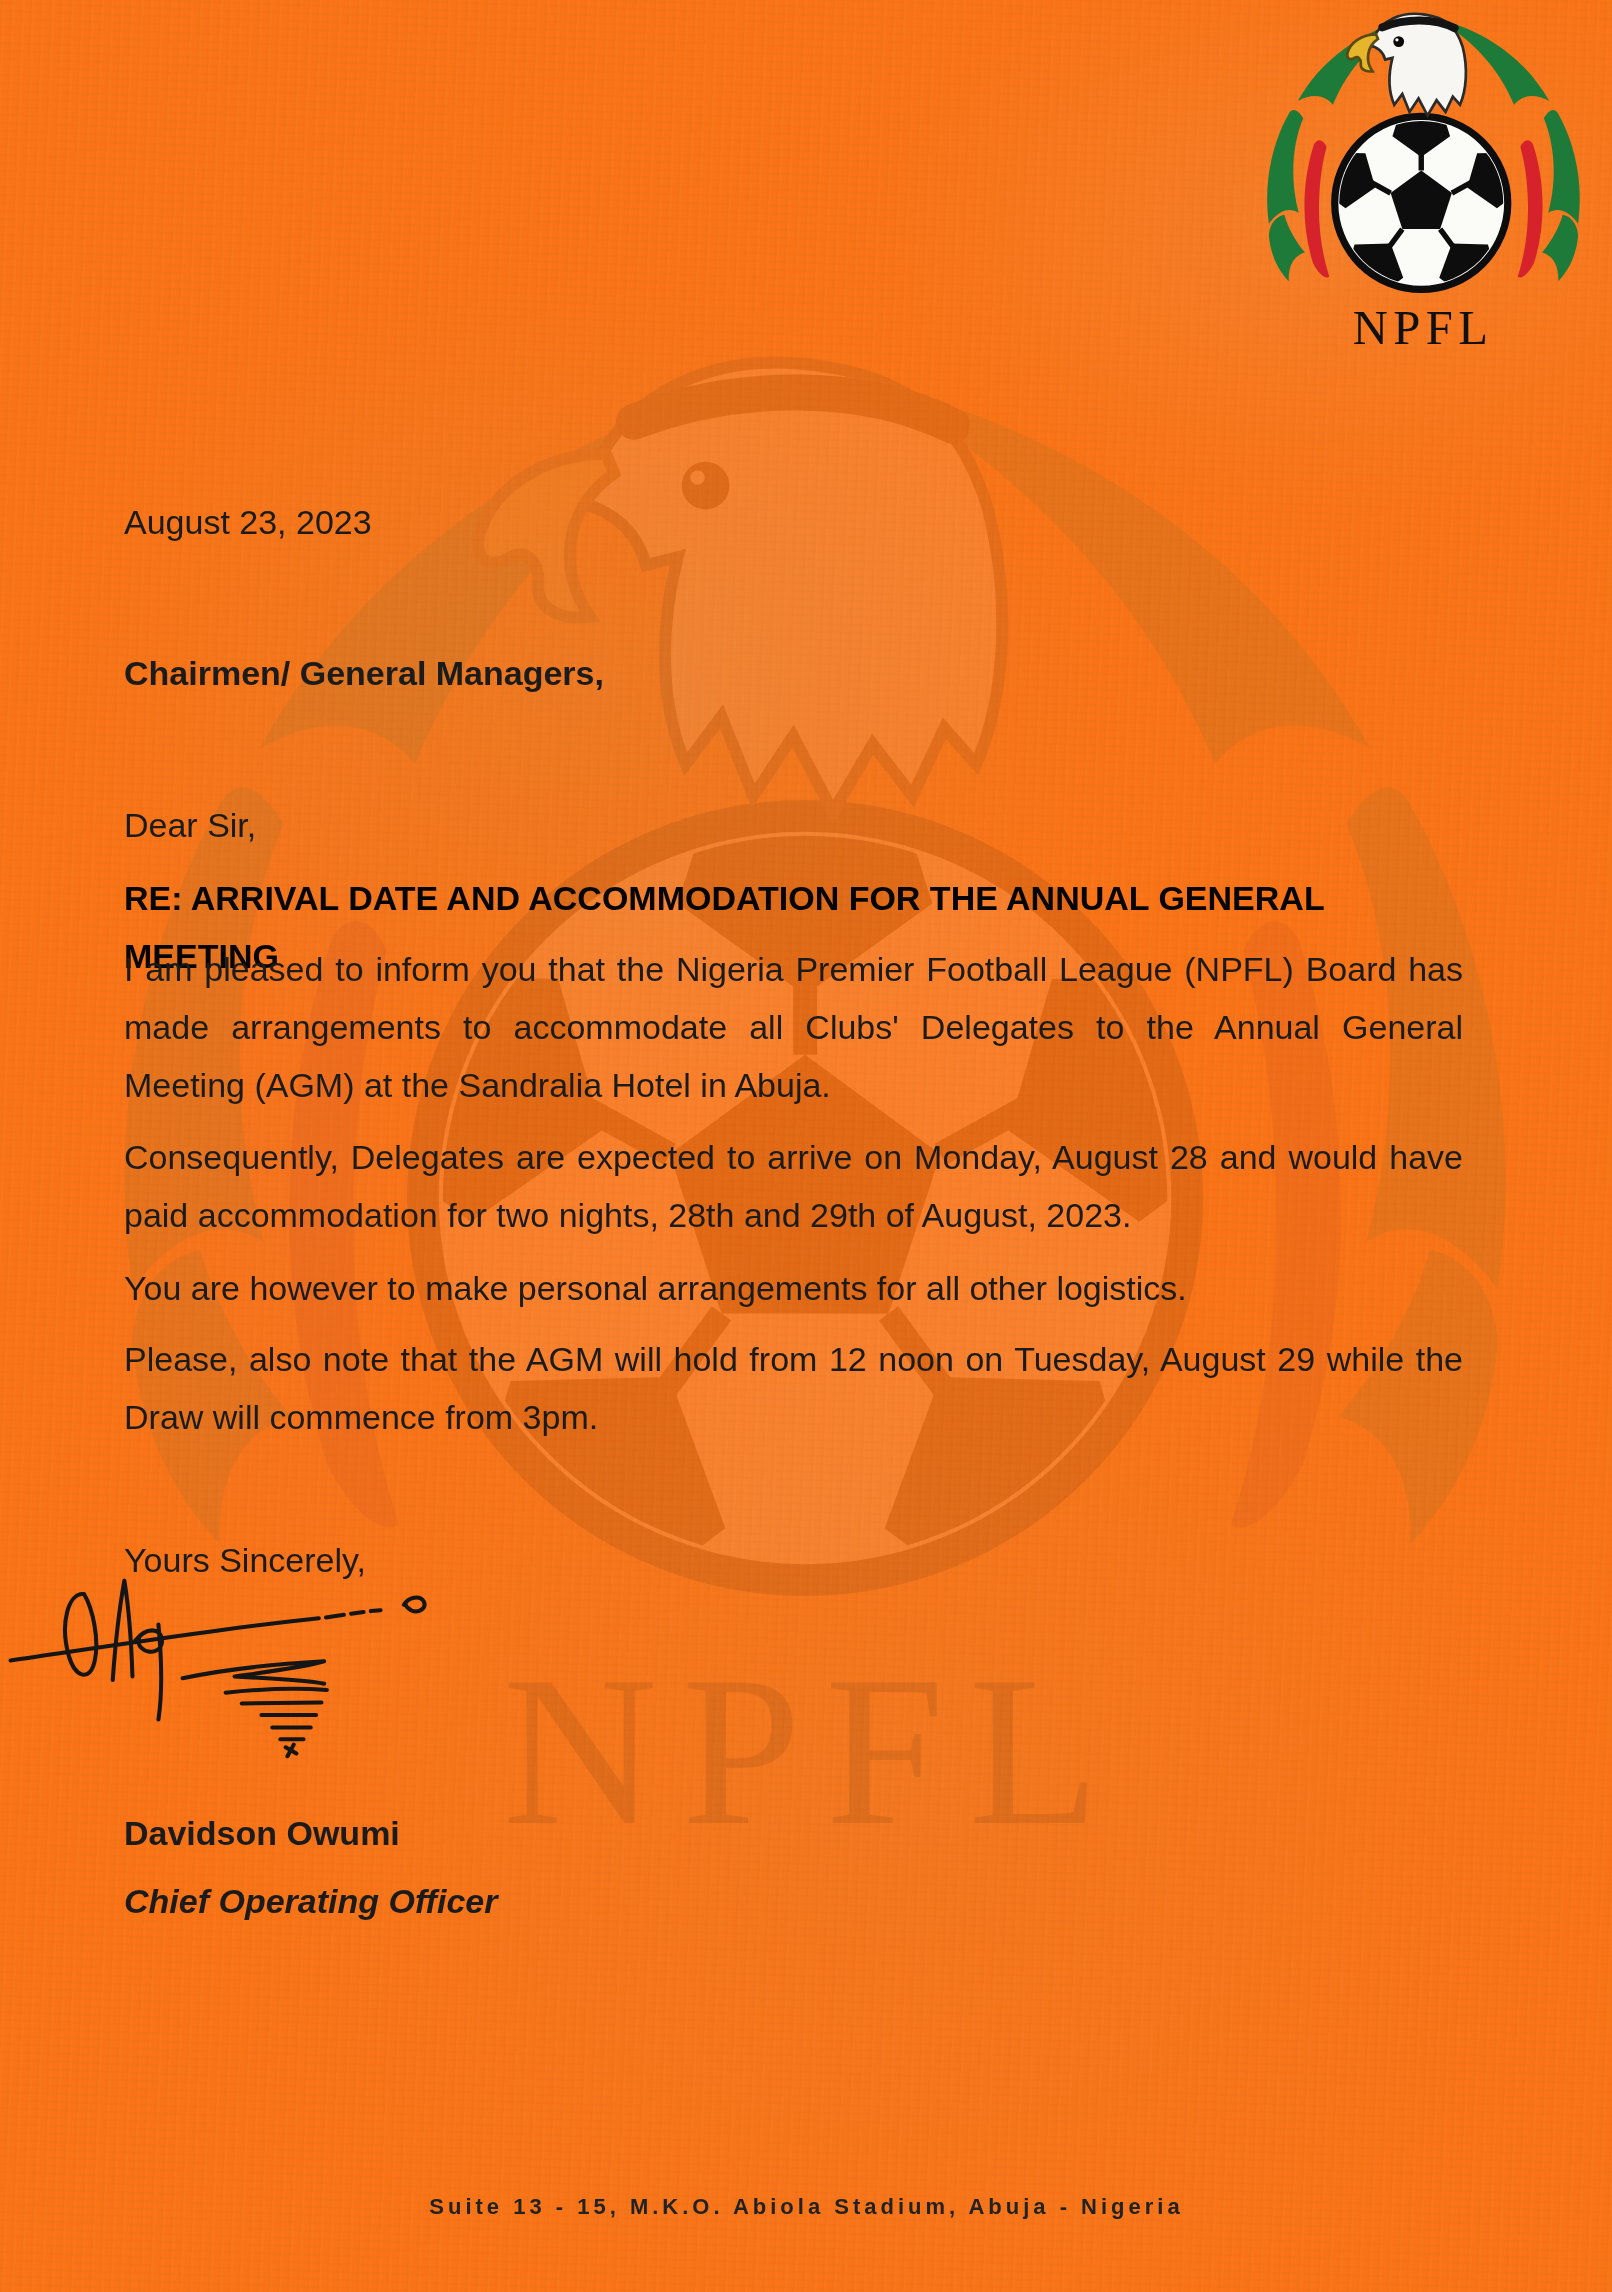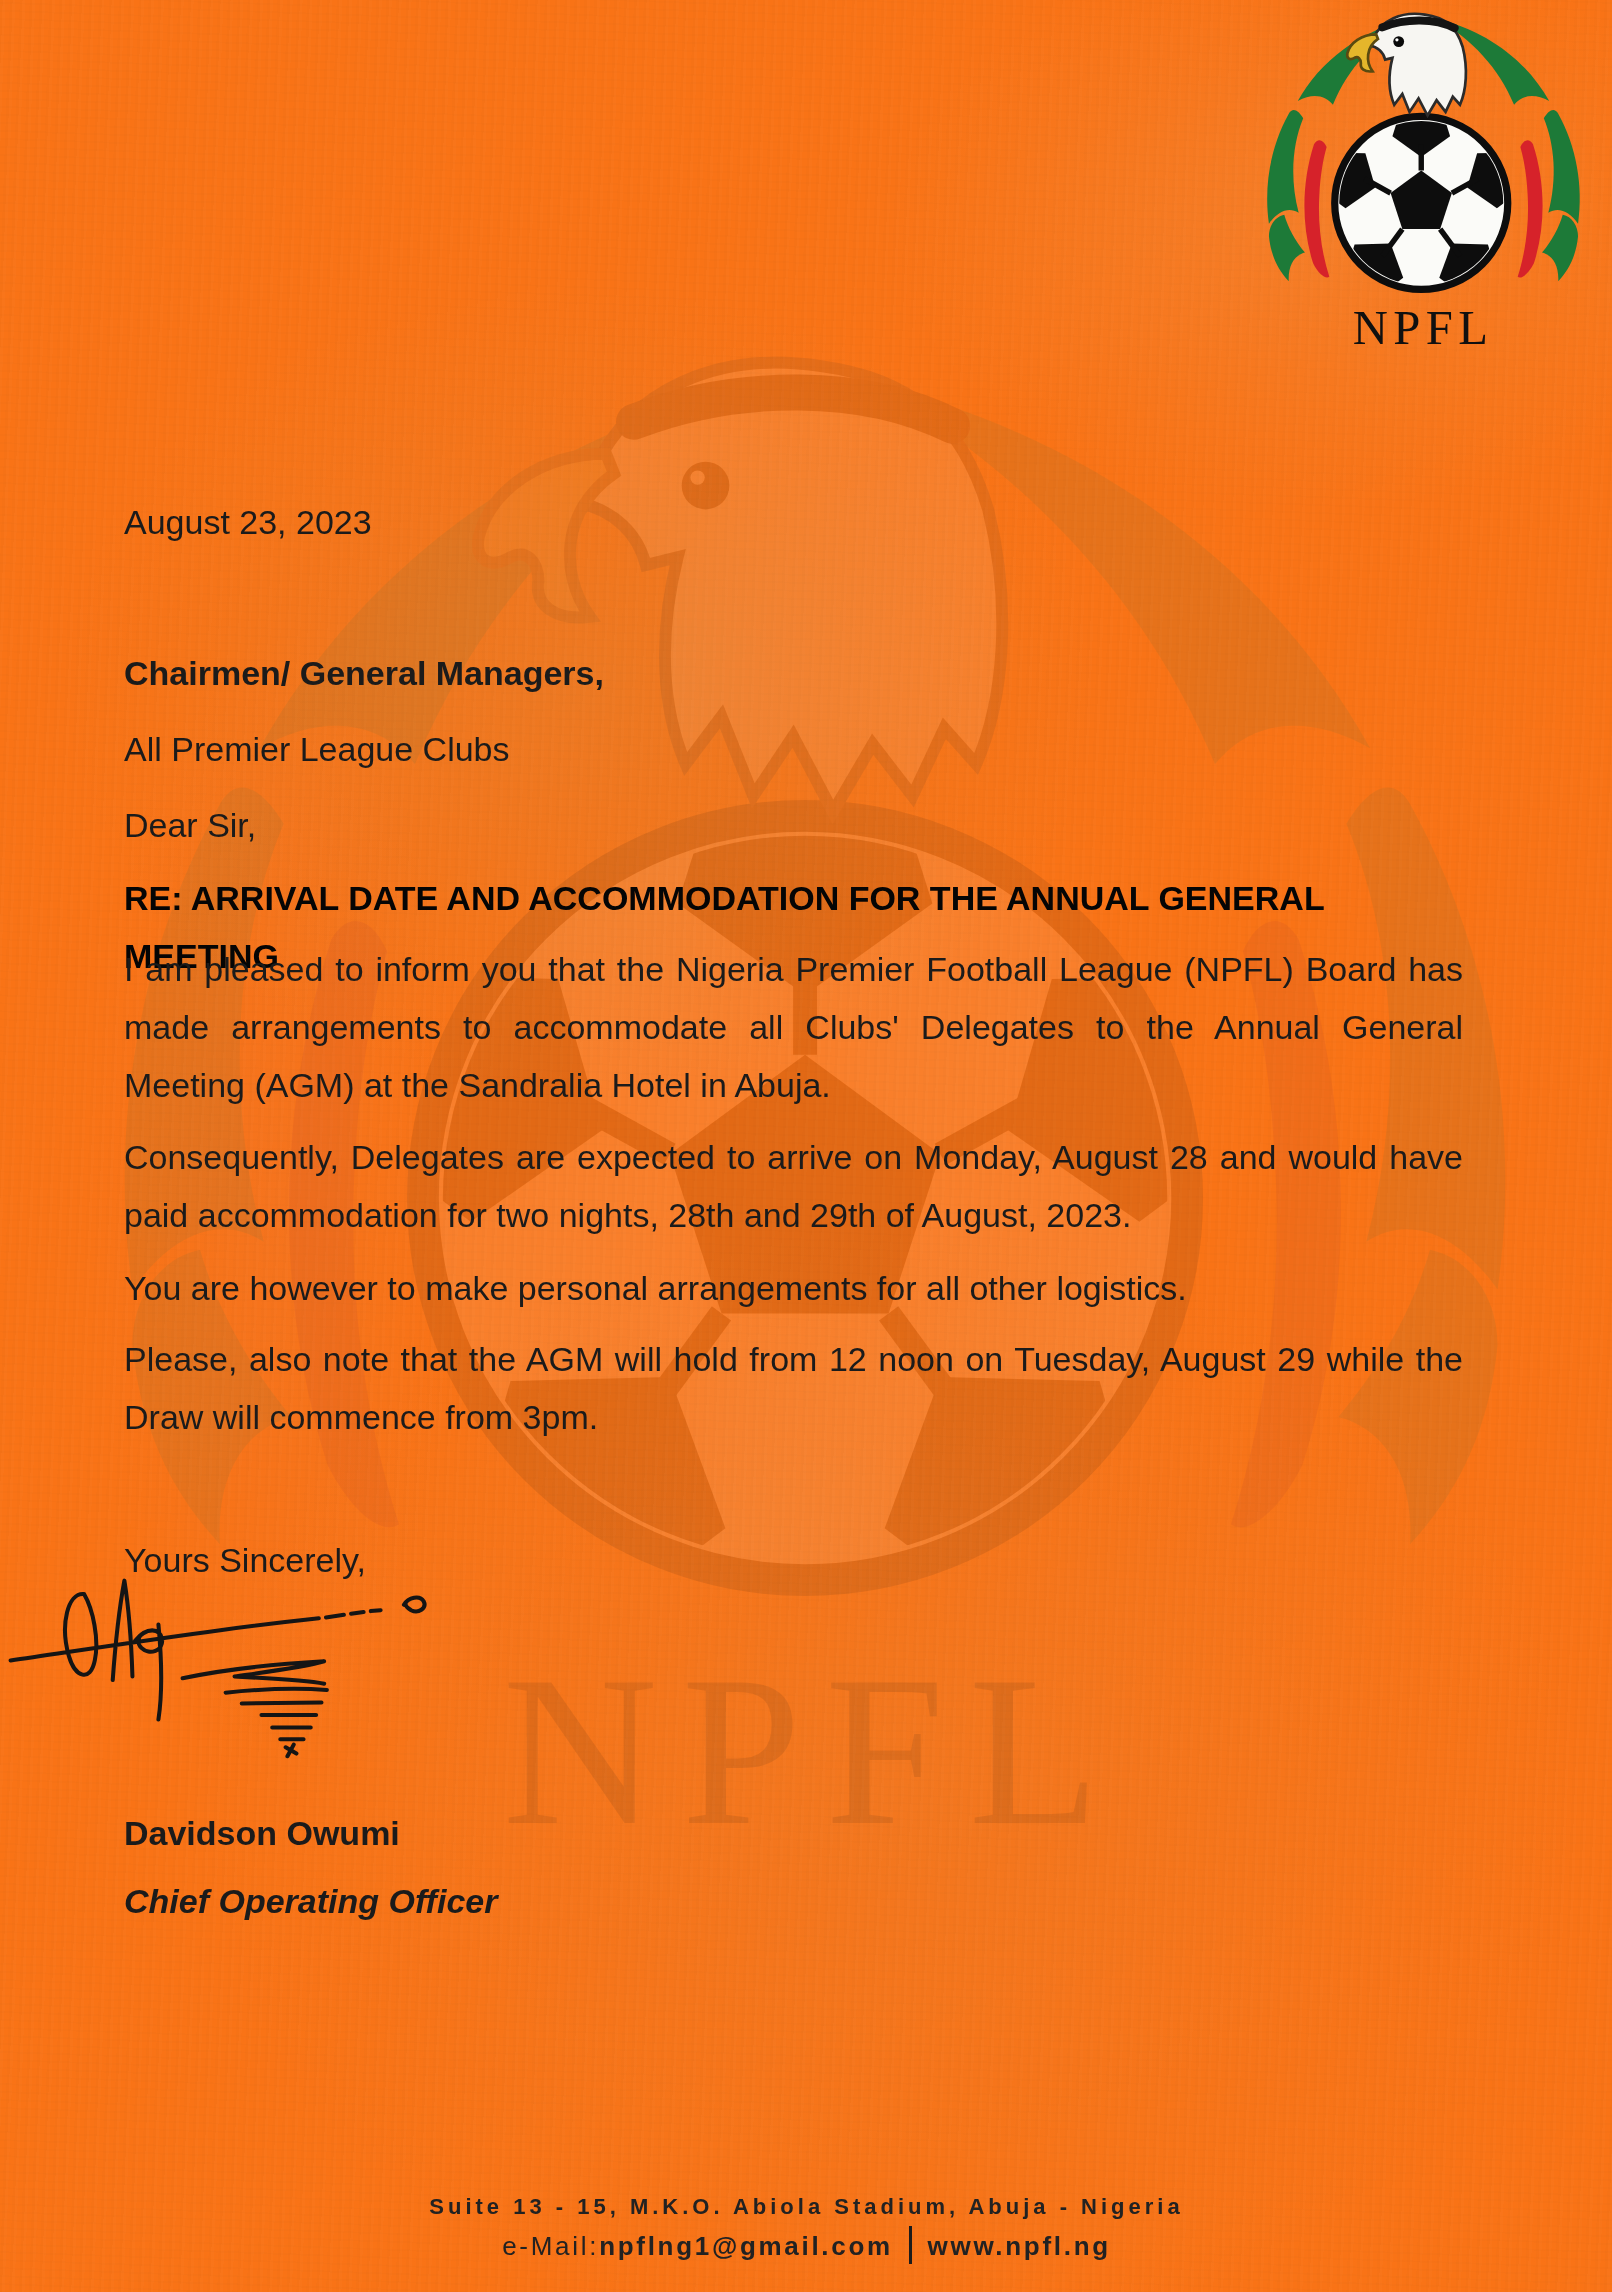--- a/index.html
+++ b/index.html
@@ -98,21 +98,20 @@
   </div>
 
   <div class="watermark">
     <svg width="1612" height="1505" viewBox="0 0 405 378" xmlns="http://www.w3.org/2000/svg">
       <use href="#logo-art"></use>
     </svg>
   </div>
 
   <div class="line pos-date">August 23, 2023</div>
   <div class="line pos-r1">Chairmen/ General Managers,</div>
-  <div class="line pos-r2">All Premier League Clubs</div>
   <div class="line pos-sal">Dear Sir,</div>
   <div class="line pos-subject">RE: ARRIVAL DATE AND ACCOMMODATION FOR THE ANNUAL GENERAL MEETING</div>
   <div class="line para pos-p1">I am pleased to inform you that the Nigeria Premier Football League (NPFL) Board has made arrangements to accommodate all Clubs' Delegates to the Annual General Meeting (AGM) at the Sandralia Hotel in Abuja.</div>
   <div class="line para pos-p2">Consequently, Delegates are expected to arrive on Monday, August 28 and would have paid accommodation for two nights, 28th and 29th of August, 2023.</div>
   <div class="line para pos-p3">You are however to make personal arrangements for all other logistics.</div>
   <div class="line para pos-p4">Please, also note that the AGM will hold from 12 noon on Tuesday, August 29 while the Draw will commence from 3pm.</div>
   <div class="line pos-closing">Yours Sincerely,</div>
 
   <div class="sig">
     <svg width="448" height="224" viewBox="0 0 500 250" xmlns="http://www.w3.org/2000/svg">
@@ -133,18 +132,15 @@
         M311,199 L323,206
         M320,196 L313,209"></path>
     </svg>
   </div>
 
   <div class="line pos-name">Davidson Owumi</div>
   <div class="line pos-title">Chief Operating Officer</div>
 
   <div class="footer">
     <div class="footer-l1">Suite 13 - 15, M.K.O. Abiola Stadium, Abuja - Nigeria</div>
-    <div class="footer-l2">
-      <span class="email-label">e-Mail:</span><span class="email">npflng1@gmail.com</span><span class="vbar"></span><span class="site">www.npfl.ng</span>
-    </div>
   </div>
 </div>
 
 
 </body></html>

